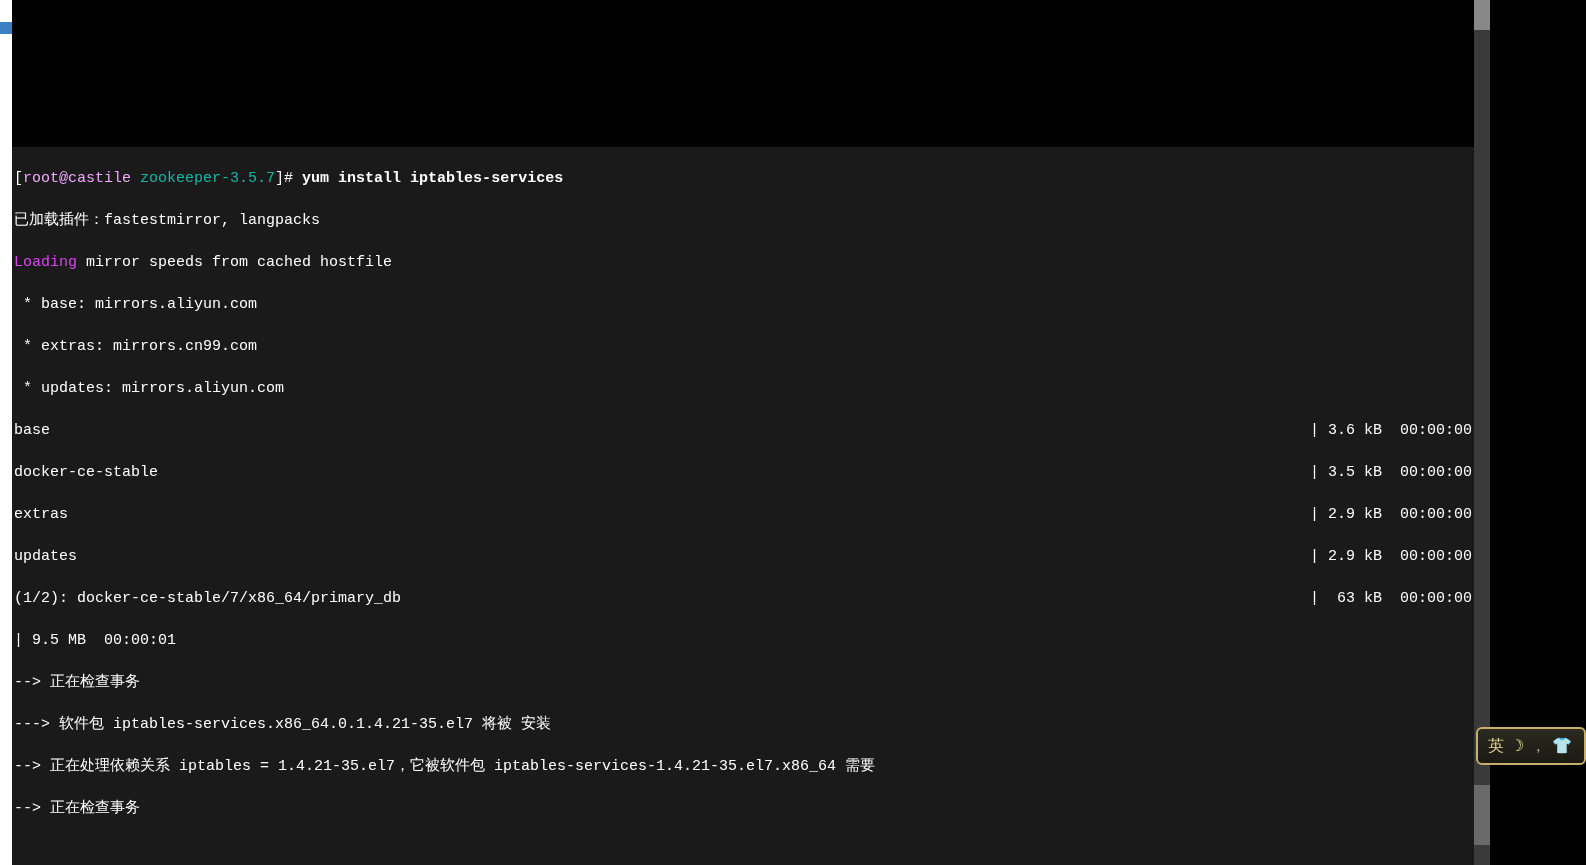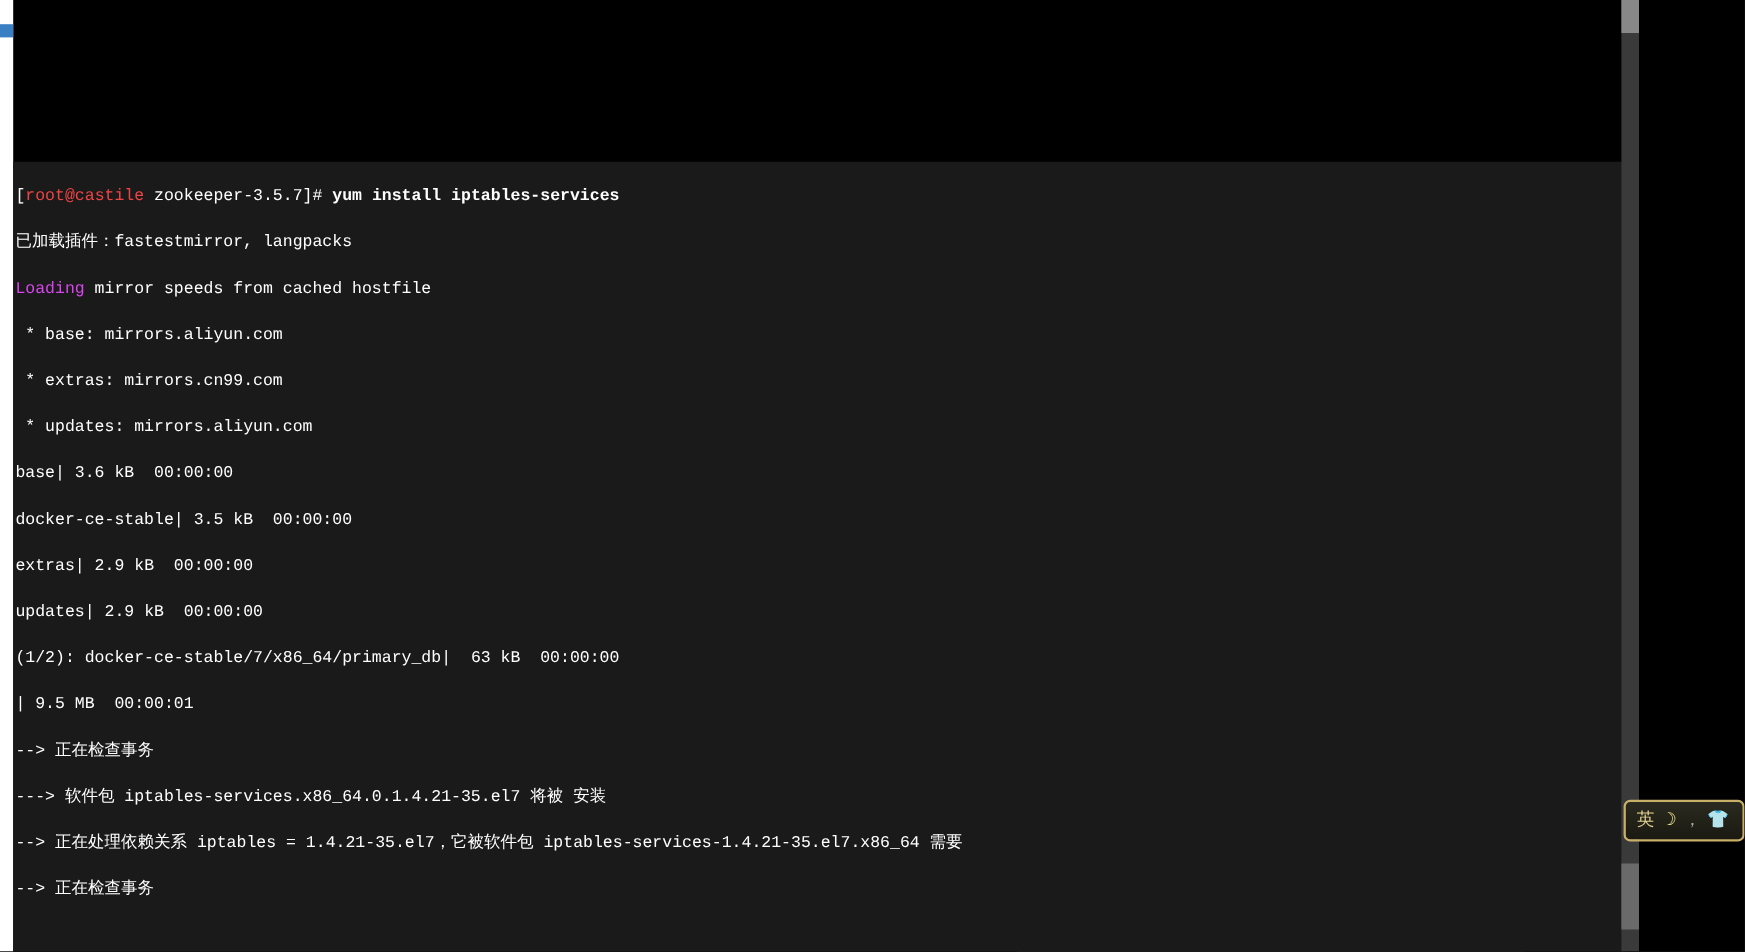--- a/index.html
+++ b/index.html
@@ -35,25 +35,25 @@
   .blue-mark {
     position: absolute;
     left: 0;
     top: 22px;
     width: 12px;
     height: 12px;
     background: #3a7fc4;
   }
   .line { display: flex; }
   .prompt-open { color: #fff; }
-  .prompt-user { color: #ef4444; }
-  .prompt-host { color: #ffffff; }
+  .prompt-user { color: #f0abfc; }
+  .prompt-host { color: #14b8a6; }
   .cmd { color: #fff; font-weight: bold; }
   .loading { color: #d946ef; }
-  .row-flex { display: flex; justify-content: flex-start; }
+  .row-flex { display: flex; justify-content: space-between; }
   .row-left { flex-shrink: 0; }
   .row-right { flex-shrink: 0; text-align: left; padding-right: 4px; }
   .scrollbar {
     position: absolute;
     right: 96px;
     top: 0;
     width: 16px;
     height: 865px;
     background: #3a3a3a;
   }

